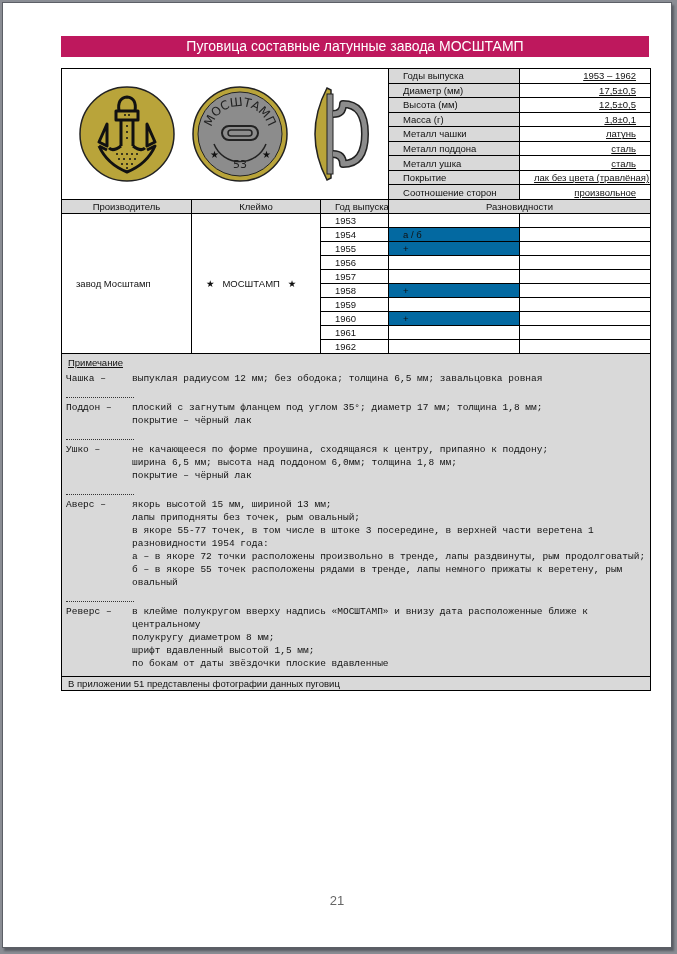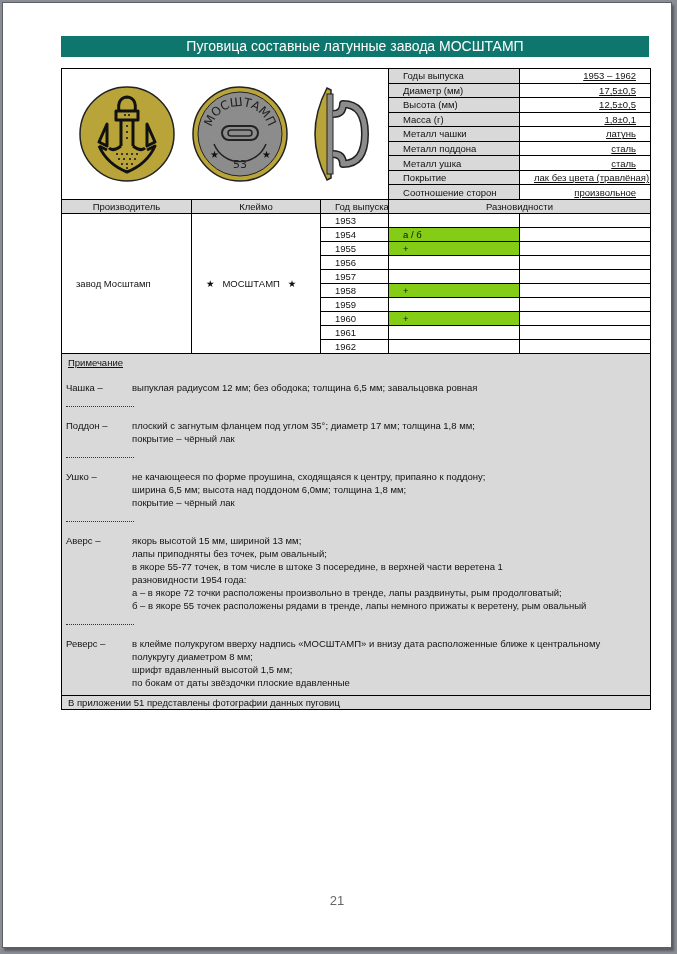--- a/index.html
+++ b/index.html
@@ -6,39 +6,39 @@
   body {
     width: 677px; height: 954px; background: #8a8d94; position: relative; overflow: hidden;
     font-family: "Liberation Sans", "DejaVu Sans", sans-serif; color: #111;
   }
   .page {
     position: absolute; left: 2px; top: 2px; width: 668px; height: 944px;
     background: #fff; border: 1px solid #5c5f66; box-shadow: 2px 3px 2px #5a5d64;
   }
   .title-bar {
     position: absolute; left: 58px; top: 33px; width: 588px; height: 21px;
-    background: #0f766e; color: #fff; text-align: center; font-size: 14px; line-height: 21px;
+    background: #be185d; color: #fff; text-align: center; font-size: 14px; line-height: 21px;
   }
   table.main {
     position: absolute; left: 58px; top: 65px; width: 589px; border-collapse: collapse;
     font-size: 9.5px; table-layout: fixed;
   }
   table.main td { border: 1px solid #000; padding: 0 14px; height: 13px; line-height: 13px; white-space: nowrap; overflow: hidden; }
   .img-cell { height: 130px !important; padding: 0 !important; vertical-align: middle; }
   .spec-label { background: #d9d9d9; }
   .spec-value { text-align: right; text-decoration: underline; }
   .hdr { background: #d9d9d9; text-align: center; }
   .center { text-align: left; }
-  .shade { background: #84cc16; margin-left: 16px; }
+  .shade { background: #0369a1; margin-left: 16px; }
   .notes {
     background: #d9d9d9; vertical-align: top; padding: 2px 4px 6px 4px !important; white-space: normal !important;
     line-height: 13px !important;
   }
   .notes-title { text-decoration: underline; margin-left: 2px; }
-  .note-block { display: flex; margin-top: 12px; }
+  .note-block { display: flex; margin-top: 3px; font-family: Liberation Mono, monospace; }
   .note-label { width: 66px; flex: none; }
   .note-text { flex: 1; }
   .note-sep { width: 68px; border-top: 1px dotted #333; margin-top: 8px; }
   .footer-note { background: #d9d9d9; padding-left: 6px !important; }
   .page-number { position: absolute; left: 0; width: 100%; top: 890px; text-align: center; color: #666; font-size: 13px; }
   .buttons { display: flex; justify-content: space-around; align-items: center; padding: 0 8px; }
 </style>
 </head>
 <body>
 

